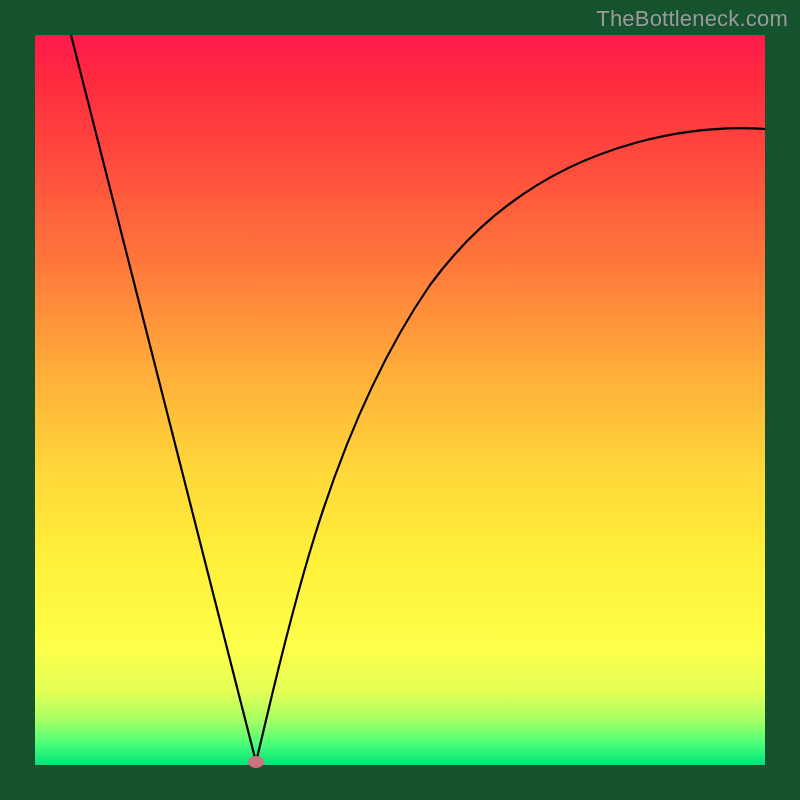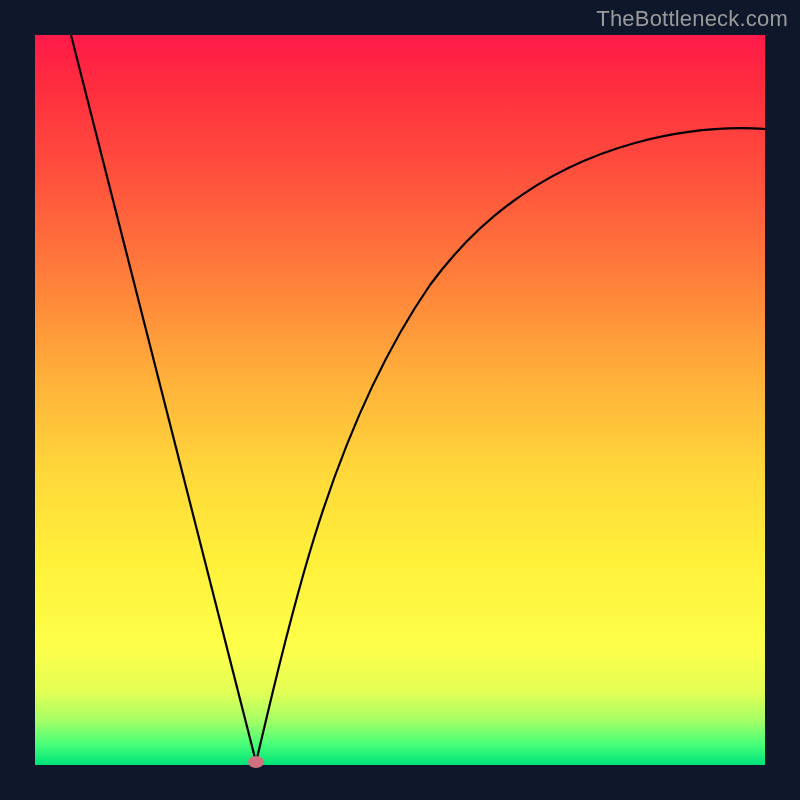--- a/index.html
+++ b/index.html
@@ -8,21 +8,21 @@
     width: 800px;
     height: 800px;
     background: #000;
     font-family: Arial, Helvetica, sans-serif;
     overflow: hidden;
   }
   .frame {
     position: relative;
     width: 800px;
     height: 800px;
-    background: #0f172a;
+    background: #14532d;
   }
   .plot-area {
     position: absolute;
     left: 35px;
     top: 35px;
     width: 730px;
     height: 730px;
     background: linear-gradient(to bottom,
       #ff1a4b 0%,
       #ff2a3f 6%,

